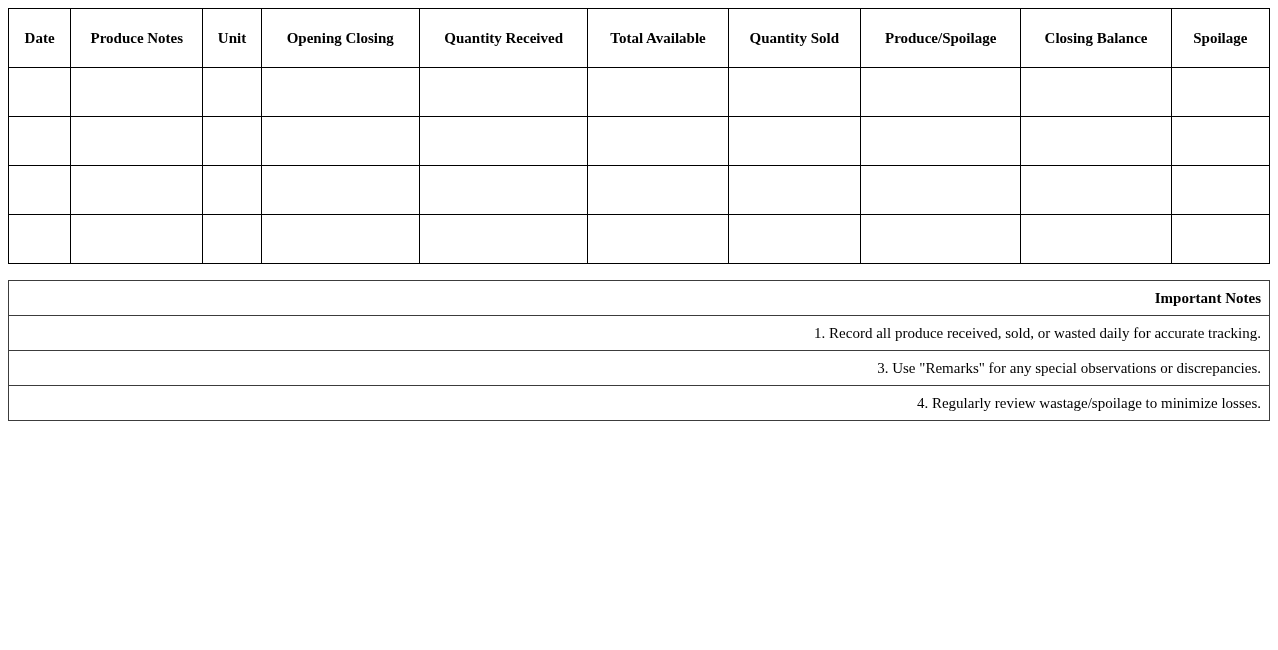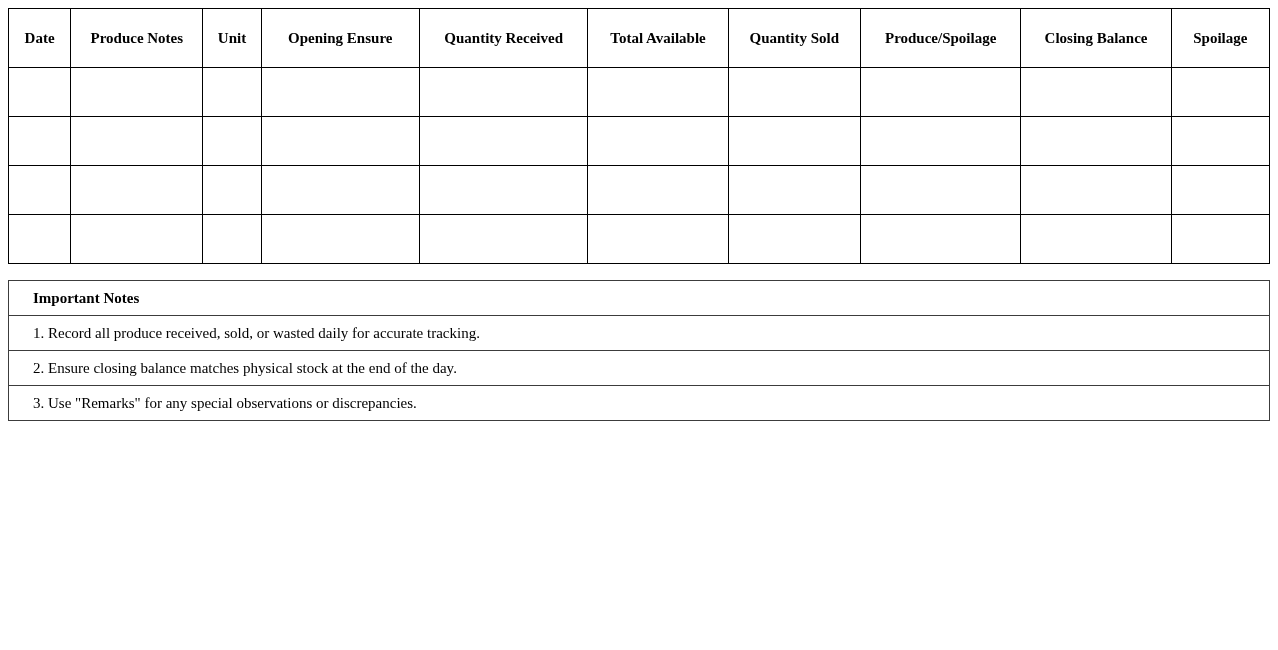--- a/index.html
+++ b/index.html
@@ -61,24 +61,24 @@
   
   table.notes-table {
     width: 1262px;
     border-collapse: collapse;
     table-layout: fixed;
     margin-top: 16px;
   }
   table.notes-table th,
   table.notes-table td {
     border: 1px solid #3c3c3c;
-    padding: 5px 24px;
+    padding: 5px 8px;
     font-size: 15px;
     line-height: 18px;
-    text-align: left;
+    text-align: right;
     vertical-align: middle;
     height: 24px;
   }
   table.notes-table th {
     font-weight: bold;
   }
   table.notes-table td {
     font-weight: normal;
   }
 </style>
@@ -98,21 +98,21 @@
         <col class="c-sold">
         <col class="c-wastage">
       <col class="c-closing">
         <col class="c-remarks">
     </colgroup>
     <thead>
       <tr>
         <th>Date</th>
         <th>Produce Notes</th>
         <th>Unit</th>
-        <th>Opening Ensure</th>
+        <th>Opening Closing</th>
         <th>Quantity Received</th>
         <th>Total Available</th>
         <th>Quantity Sold</th>
         <th>Produce/Spoilage</th>
         <th>Closing Balance</th>
         <th>Spoilage</th>
       </tr>
     </thead>
     <tbody>
       <tr>
@@ -170,21 +170,21 @@
     <thead>
       <tr>
         <th>Important Notes</th>
       </tr>
     </thead>
     <tbody>
       <tr>
         <td>1. Record all produce received, sold, or wasted daily for accurate tracking.</td>
       </tr>
       <tr>
-        <td>2. Ensure closing balance matches physical stock at the end of the day.</td>
+        <td>3. Use "Remarks" for any special observations or discrepancies.</td>
       </tr>
       <tr>
-        <td>3. Use "Remarks" for any special observations or discrepancies.</td>
+        <td>4. Regularly review wastage/spoilage to minimize losses.</td>
       </tr>
     </tbody>
   </table>
 
 </div>
 
 </body></html>

